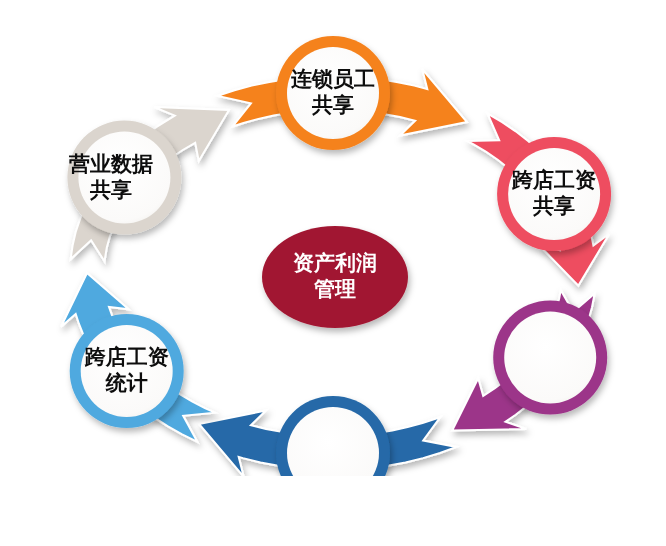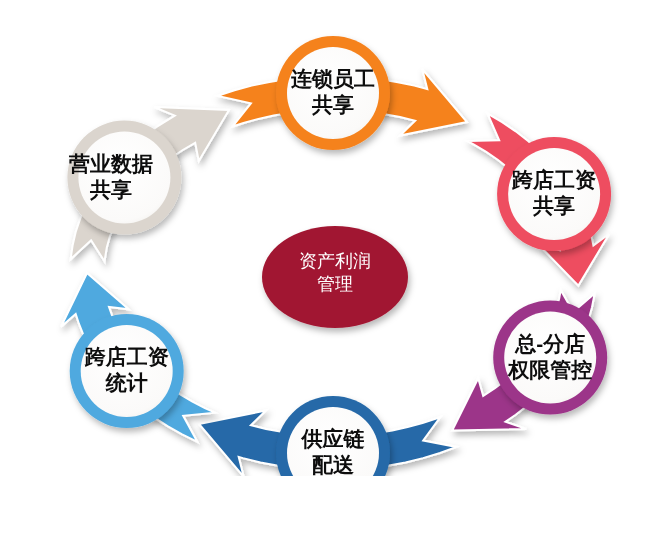--- a/index.html
+++ b/index.html
@@ -8,21 +8,21 @@
     overflow:hidden;font-family:"Liberation Sans","DejaVu Sans",sans-serif;
   }
   .stage svg{position:absolute;left:0;top:0;}
   .node-label{
     position:absolute;width:150px;text-align:center;
     font-weight:bold;font-size:21px;line-height:1.25;
     color:#0d0d0d;white-space:pre-line;pointer-events:none;
   }
   .center-label{
     position:absolute;width:150px;text-align:center;
-    font-weight:normal;font-size:18px;line-height:1.25;
+    font-weight:bold;font-size:21px;line-height:1.25;
     color:#ffffff;white-space:pre-line;pointer-events:none;
   }
 </style>
 </head>
 <body>
 
 <div class="stage">
   <svg width="666" height="546" viewBox="0 0 666 546">
     <defs>
       <radialGradient id="innerGrad" cx="45%" cy="38%" r="75%">
@@ -67,23 +67,19 @@
       <circle class="inner" r="46" fill="url(#innerGrad)" cx="124.4" cy="177.6"></circle>
     </g>
 
     <ellipse cx="335" cy="277" rx="73" ry="51" filter="url(#ds)" fill="#A11732"></ellipse>
   </svg>
 
   <div class="node-label" style="left: 258px; top: 66px;">连锁员工
 共享</div>
   <div class="node-label" style="left: 479.103px; top: 167.093px;">跨店工资
 共享</div>
-  <div class="node-label" style="left: 475.205px; top: 330.505px;">总-分店
-权限管控</div>
-  <div class="node-label" style="left: 258px; top: 426px;">供应链
-配送</div>
   <div class="node-label" style="left: 51.687px; top: 344.035px;">跨店工资
 统计</div>
   <div class="node-label" style="left: 36px; top: 150.615px;">营业数据
 共享</div>
   <div class="center-label" style="left: 260px; top: 250px;">资产利润
 管理</div>
 </div>
 
 </body></html>

